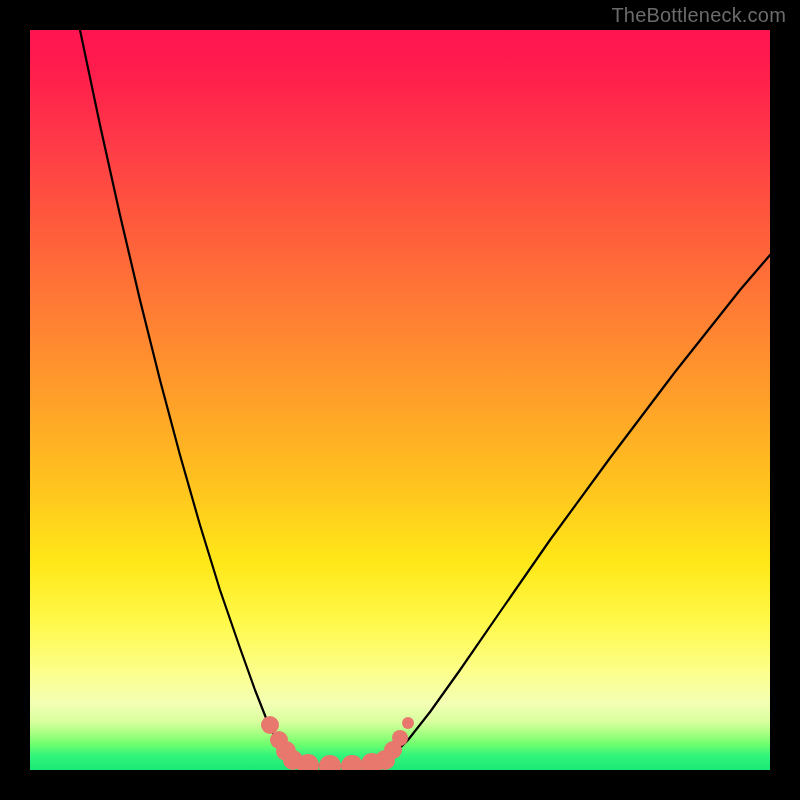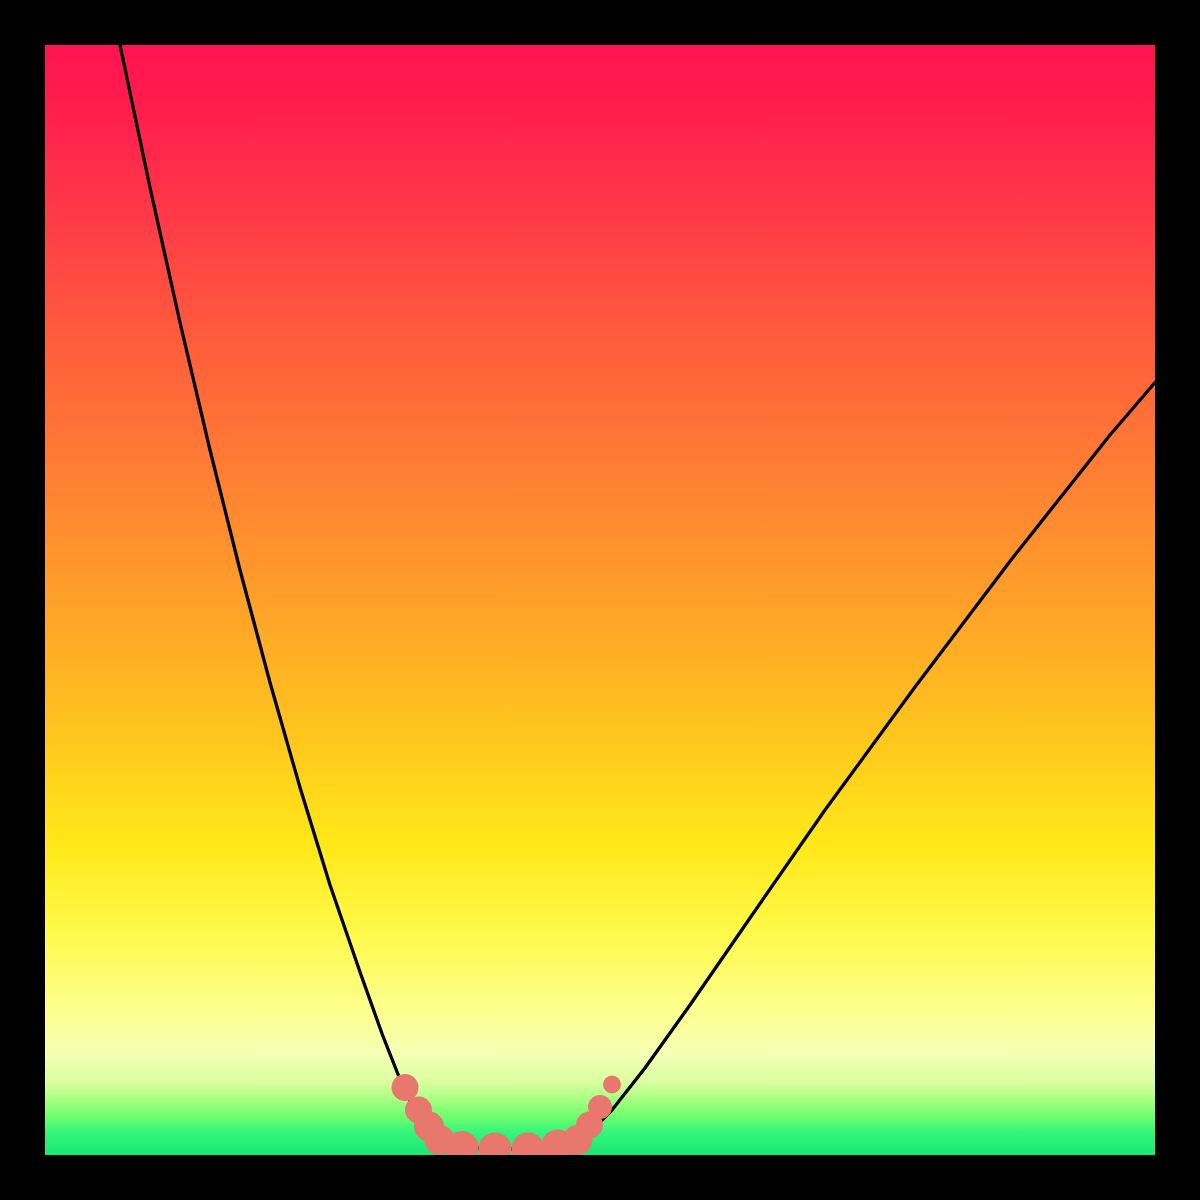--- a/index.html
+++ b/index.html
@@ -61,20 +61,21 @@
     color: #6b6b6b;
     font-size: 20px;
     letter-spacing: 0.2px;
     user-select: none;
   }
 </style>
 </head>
 <body>
 
 <div class="frame">
+  <div class="watermark">TheBottleneck.com</div>
 
   <div class="plot-area">
     <div class="gradient-bg"></div>
 
     <svg class="curve" viewBox="0 0 740 740" preserveAspectRatio="none">
       <path id="curve-path" fill="none" stroke="#000" stroke-width="2.2" stroke-linecap="round" stroke-linejoin="round" d="M50 0 L70 95 L90 185 L110 270 L130 350 L150 425 L170 495 L190 560 L210 618 L225 660 L238 693 L248 713 L256 725 L262 731 L266 733 L266 733 L280 735 L300 736 L320 736 L340 735 L352 733 L352 733 L362 726 L378 710 L400 682 L430 640 L470 582 L520 510 L580 428 L645 342 L710 260 L740 225"></path>
       <g id="marker-group">
           <circle cx="240" cy="695" r="9" fill="#e8776e"></circle>
           <circle cx="249" cy="710" r="9" fill="#e8776e"></circle>
           <circle cx="256" cy="721" r="10" fill="#e8776e"></circle>

